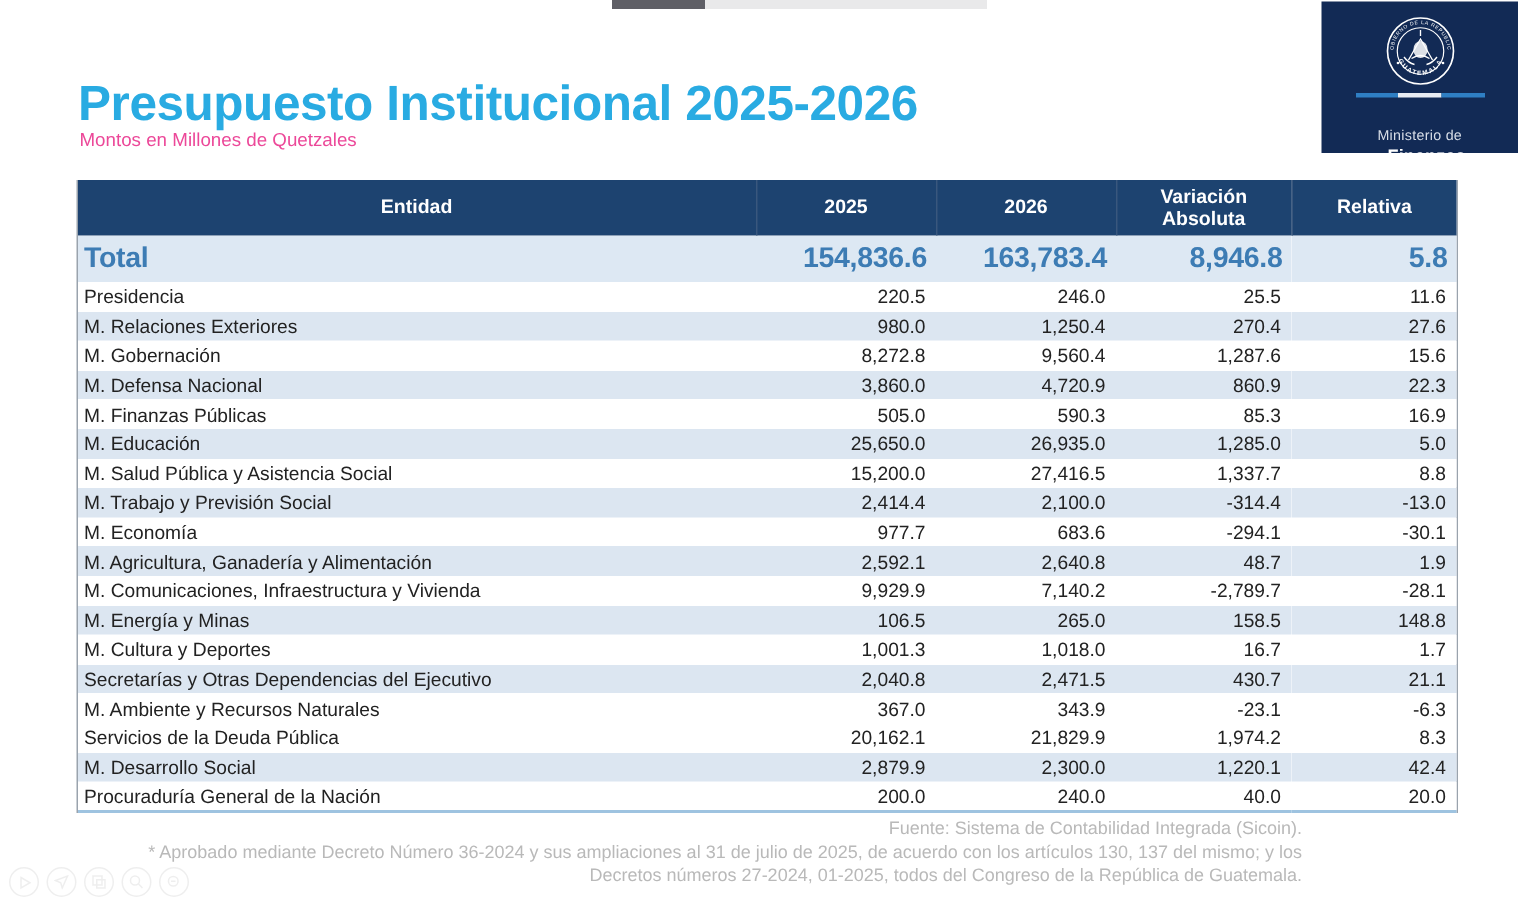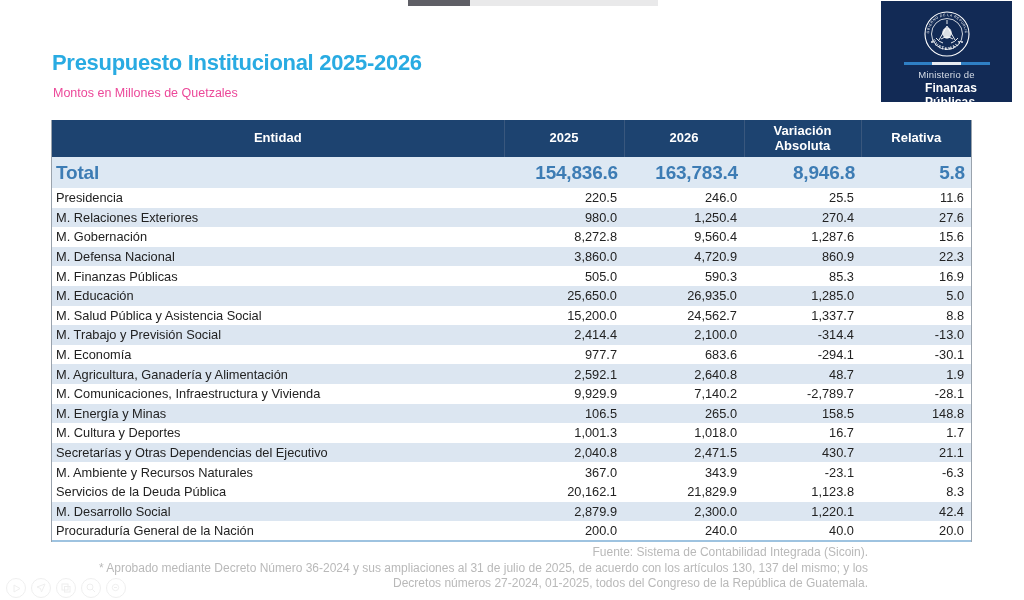--- a/index.html
+++ b/index.html
@@ -62,38 +62,38 @@
     display: flex;
     margin-top: 2px;
   }
   .tri-bar span { display: block; height: 3px; }
   .tri-a { flex: 1; background: #2f7fc4; }
   .tri-b { flex: 1; background: #e8ecf2; }
   .tri-c { flex: 1; background: #2f7fc4; }
   .logo-l1 {
     color: #d8dee8;
     font-size: 9.5px;
-    margin-top: 4px;
+    margin-top: 20px;
     letter-spacing: .2px;
   }
   .logo-l2 {
     color: #ffffff;
     font-size: 12px;
     font-weight: bold;
     margin-top: 1px;
     letter-spacing: .1px;
     margin-left: 44px;
   }
 
   
   .title {
     position: absolute;
     left: 52px;
     top: 50px;
-    font-size: 22px;
+    font-size: 33px;
     font-weight: bold;
     color: #29abe2;
     letter-spacing: -.3px;
   }
   .subtitle {
     position: absolute;
     left: 53px;
     top: 86px;
     font-size: 12.5px;
     color: #ec4899;
@@ -305,21 +305,21 @@
           <tr class="even">
             <td class="ent">M. Educación</td>
             <td class="num">25,650.0</td>
             <td class="num">26,935.0</td>
             <td class="num">1,285.0</td>
             <td class="num">5.0</td>
           </tr>
           <tr class="odd">
             <td class="ent">M. Salud Pública y Asistencia Social</td>
             <td class="num">15,200.0</td>
-            <td class="num">24,562.7</td>
+            <td class="num">27,416.5</td>
             <td class="num">1,337.7</td>
             <td class="num">8.8</td>
           </tr>
           <tr class="even">
             <td class="ent">M. Trabajo y Previsión Social</td>
             <td class="num">2,414.4</td>
             <td class="num">2,100.0</td>
             <td class="num">-314.4</td>
             <td class="num">-13.0</td>
           </tr>
@@ -369,21 +369,21 @@
             <td class="ent">M. Ambiente y Recursos Naturales</td>
             <td class="num">367.0</td>
             <td class="num">343.9</td>
             <td class="num">-23.1</td>
             <td class="num">-6.3</td>
           </tr>
           <tr class="odd">
             <td class="ent">Servicios de la Deuda Pública</td>
             <td class="num">20,162.1</td>
             <td class="num">21,829.9</td>
-            <td class="num">1,123.8</td>
+            <td class="num">1,974.2</td>
             <td class="num">8.3</td>
           </tr>
           <tr class="even">
             <td class="ent">M. Desarrollo Social</td>
             <td class="num">2,879.9</td>
             <td class="num">2,300.0</td>
             <td class="num">1,220.1</td>
             <td class="num">42.4</td>
           </tr>
           <tr class="odd last">

